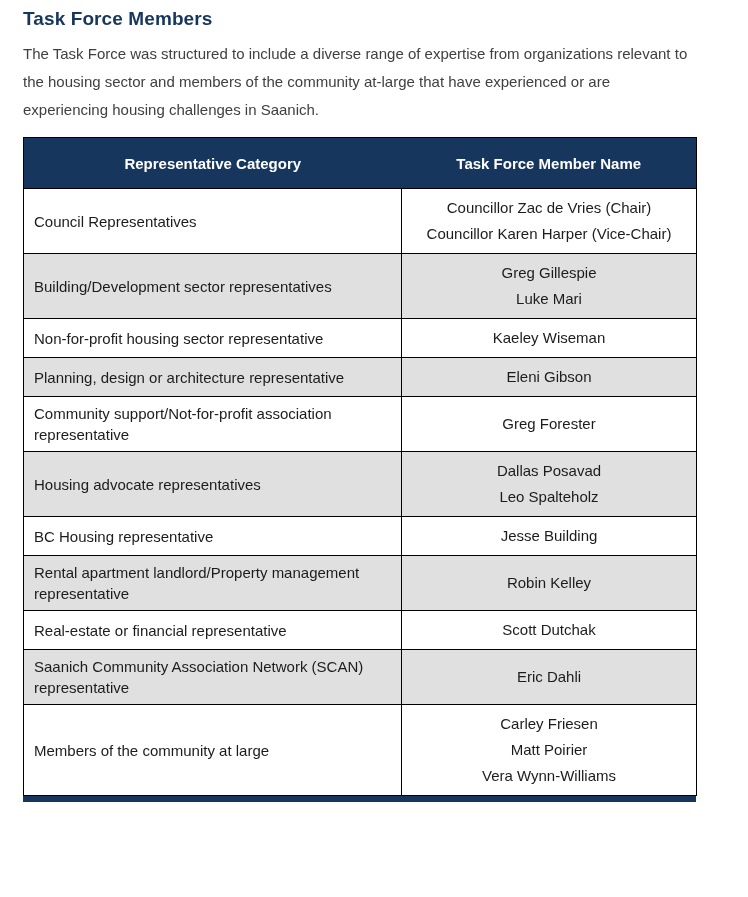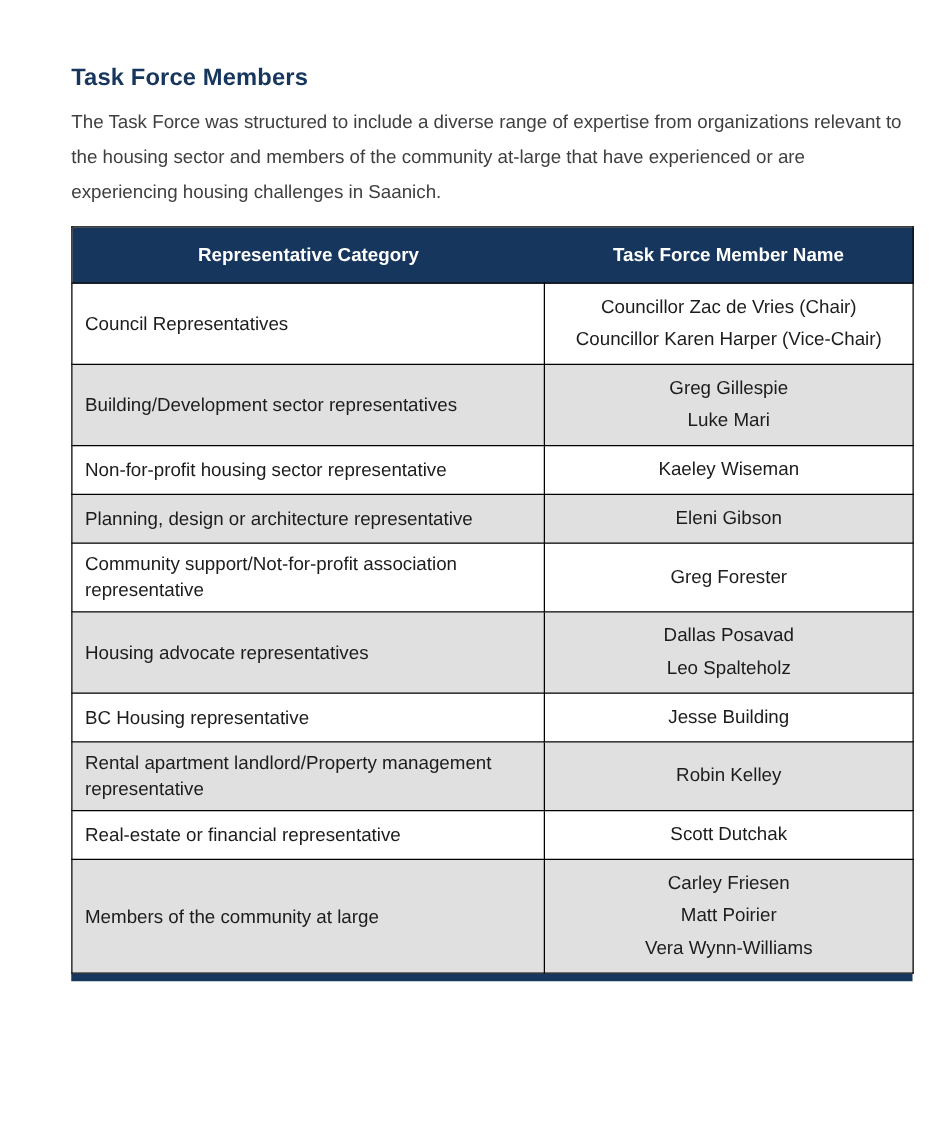--- a/index.html
+++ b/index.html
@@ -5,22 +5,21 @@
   * { margin: 0; padding: 0; box-sizing: border-box; }
   html, body { background: #ffffff; }
   body {
     width: 748px;
     height: 897px;
     font-family: "Liberation Sans", sans-serif;
     color: #1f1f1f;
     overflow: hidden;
   }
   .page {
-    padding: 8px 38px 0 57px;
-    margin-top: 44px;
+    padding: 8px 38px 0 23px;
   }
   .page-title {
     color: #17365d;
     font-size: 19px;
     font-weight: bold;
     letter-spacing: 0.1px;
     margin-bottom: 10px;
   }
   .intro {
     font-size: 15px;
@@ -35,21 +34,21 @@
     border: 1px solid #000000;
     table-layout: fixed;
   }
   .members-table th {
     background: #17365d;
     color: #ffffff;
     font-size: 15px;
     font-weight: bold;
     text-align: center;
     padding: 10px 6px;
-    height: 45px;
+    height: 51px;
   }
   .members-table th.col-category { width: 378px; }
   .members-table th.col-name { width: 295px; }
   .members-table td {
     border: 1px solid #000000;
     font-size: 15px;
     color: #1c1c1c;
     vertical-align: middle;
     padding: 6px 10px;
   }
@@ -139,20 +138,26 @@
           </td>
   </tr>
 
   <tr>
     <td class="category-cell">Real-estate or financial representative</td>
     <td class="members-cell">
             <div class="member-name">Scott Dutchak</div>
           </td>
   </tr>
 
+  <tr>
+    <td class="category-cell">Saanich Community Association Network (SCAN) representative</td>
+    <td class="members-cell">
+            <div class="member-name">Eric Dahli</div>
+          </td>
+  </tr>
 
   <tr>
     <td class="category-cell">Members of the community at large</td>
     <td class="members-cell">
             <div class="member-name">Carley Friesen</div>
             <div class="member-name">Matt Poirier</div>
             <div class="member-name">Vera Wynn-Williams</div>
           </td>
   </tr>
 </tbody>

